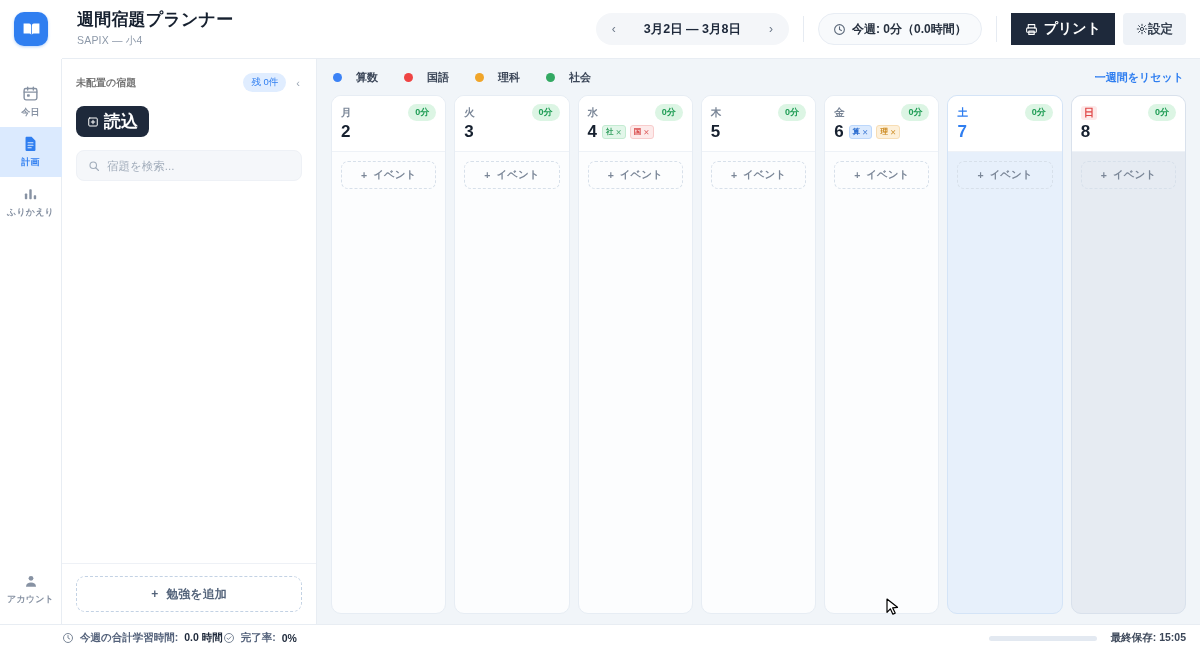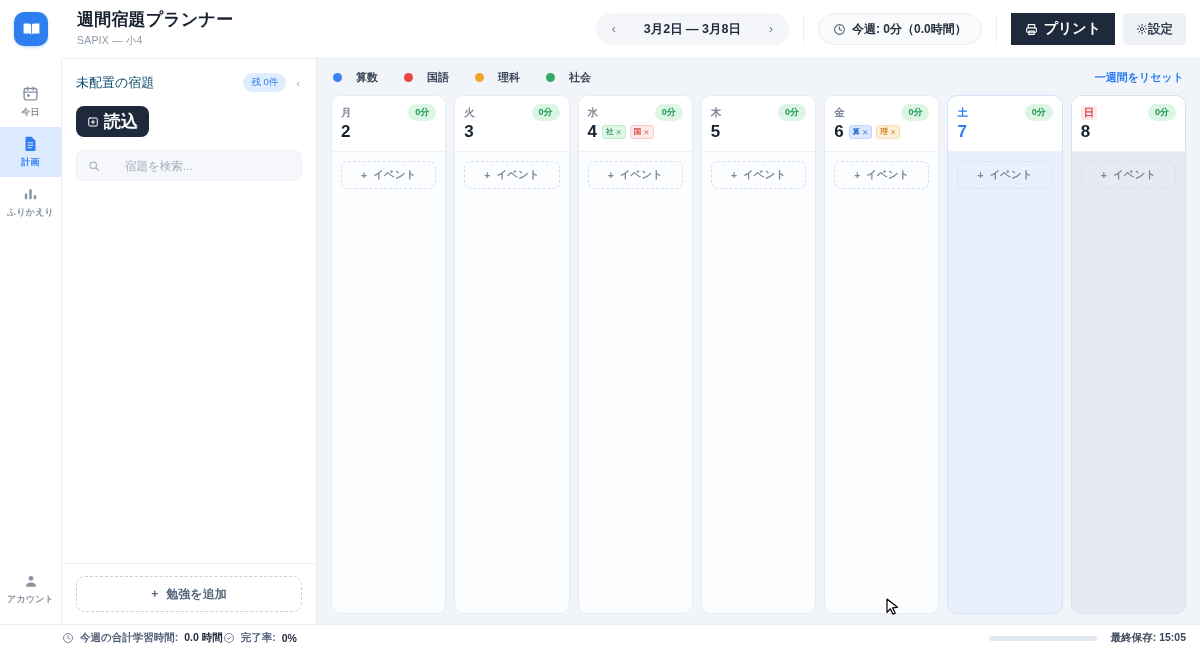--- a/index.html
+++ b/index.html
@@ -93,21 +93,21 @@
   .rail-account { margin-bottom: 10px; }
 
   
   .panel {
     width: 255px; min-width: 255px;
     background: #fff; border-right: 1px solid #e8edf3;
     display: flex; flex-direction: column;
   }
   .panel-head { padding: 14px 14px 0 14px; }
   .panel-title-row { display: flex; align-items: center; gap: 8px; }
-  .panel-title { font-size: 13px; font-weight: 400; color: #0c4a6e; }
+  .panel-title { font-size: 10px; font-weight: 700; color: #737373; }
   .badge-remain {
     margin-left: auto;
     background: #e0edff; color: #2f7ef0;
     font-size: 9.5px; font-weight: 400;
     border-radius: 999px; padding: 3px 8px; white-space: nowrap;
   }
   .collapse-btn { color: #9aa5b4; font-size: 11px; cursor: pointer; padding: 0 2px; }
 
   .panel-row { display: flex; gap: 8px; margin-top: 14px; }
   .select-box {
@@ -118,21 +118,21 @@
   }
   .select-box .chev { margin-left: auto; color: #98a3b2; font-size: 10px; }
   .btn-load {
     height: 31px; border-radius: 8px; background: #1e293b; color: #fff;
     display: flex; align-items: center; gap: 5px; padding: 7px 11px;
     font-size: 17px; font-weight: 700; border: none; cursor: pointer;
   }
   .search-box {
     margin-top: 13px; height: 31px;
     background: #f5f7fa; border: 1px solid #eef1f6; border-radius: 8px;
-    display: flex; align-items: center; gap: 25px; padding: 0 11px;
+    display: flex; align-items: center; gap: 7px; padding: 0 11px;
   }
   .search-box input {
     border: none; background: transparent; outline: none;
     font-size: 11.5px; color: #2b3545; width: 100%;
     font-family: inherit;
   }
   .search-box input::placeholder { color: #a2adbb; }
   .panel-body { flex: 1; }
   .panel-foot { padding: 12px 14px; border-top: 1px solid #eef1f6; }
   .btn-add-study {

